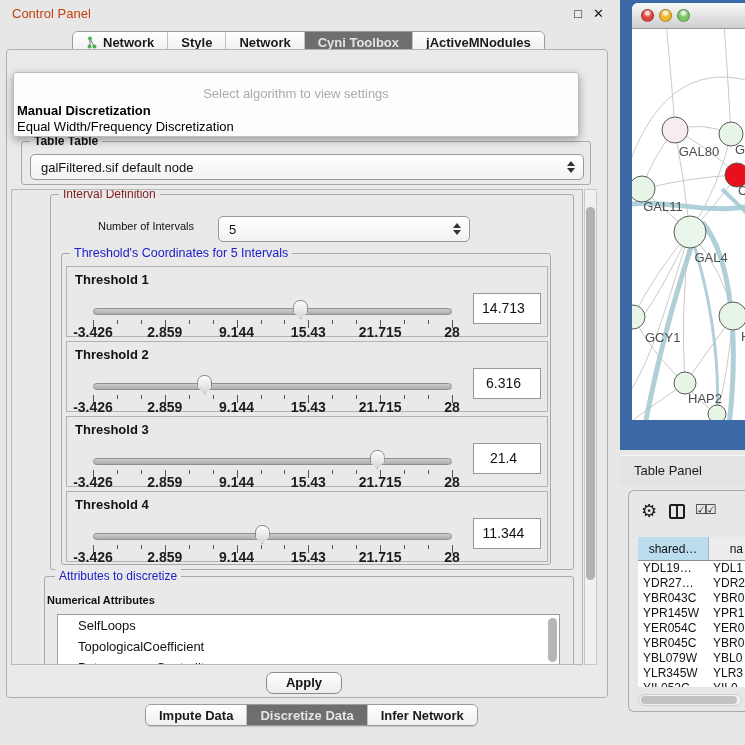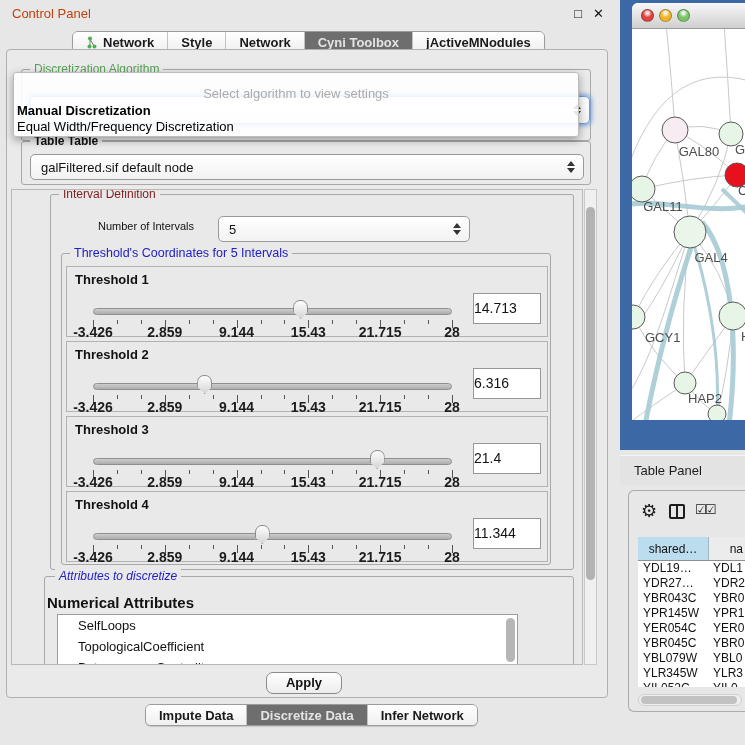--- a/index.html
+++ b/index.html
@@ -61,26 +61,26 @@
   .thr-title { position:absolute; left:8px; top:5px; font-size:13px; font-weight:bold; }
   .thr-track { position:absolute; left:26px; top:41px; width:359px; height:7px; border:1px solid #909090; border-radius:4px;
                background:linear-gradient(#cdcdcd,#adadad); }
   .thr-thumb { position:absolute; top:33px; width:15px; height:19px; background:linear-gradient(#fdfdfd,#d6d6d6);
                border:1px solid #8a8a8a; border-radius:7px 7px 3px 3px;
                clip-path:polygon(0 0,100% 0,100% 62%,50% 100%,0 62%); cursor:grab; }
   .tick { position:absolute; top:53px; width:1px; background:#555; }
   .tick.major { height:8px; } .tick.minor { height:4px; }
   .tick-lbl { position:absolute; top:57px; transform:translateX(-50%); font-size:14px; font-weight:bold; color:#1c1c1c; white-space:nowrap; }
   .thr-value { position:absolute; right:6px; top:26px; width:68px; height:31px; background:#fff; border:1px solid #979797;
-               font-size:14px; line-height:29px; text-align:left; padding-right:7px; }
+               font-size:14px; line-height:29px; text-align:center; padding-right:7px; }
 
   .attr-group { position:absolute; left:32px; top:386px; width:530px; height:120px; border:1px solid #a8a8a8; border-radius:3px; }
-  .attr-group .group-label { background:#e9e9e9; left:10px;font-style:italic; }
-  .num-attr { position:absolute; left:35px; top:404px; font-size:15px; font-weight:bold; }
-  .attr-list { position:absolute; left:45px; top:424px; width:461px; height:60px; background:#fff; border:1px solid #9c9c9c; overflow:hidden; }
+  .attr-group .group-label { background:#e9e9e9; left:10px; }
+  .num-attr { position:absolute; left:35px; top:404px; font-size:11px; font-weight:bold; }
+  .attr-list { position:absolute; left:45px; top:424px; width:503px; height:60px; background:#fff; border:1px solid #9c9c9c; overflow:hidden; }
   .attr-item { font-size:13px; padding-left:20px; height:21px; line-height:21px; color:#111; cursor:default; }
   .list-scroll { position:absolute; right:2px; top:3px; width:9px; height:44px; background:#b6b6b6; border-radius:5px; }
 
   .apply-btn { position:absolute; left:259px; top:622px; width:76px; height:22px; border:1px solid #8a8a8a; border-radius:7px;
                background:linear-gradient(#ffffff,#ececec); font-size:13px; font-weight:600; text-align:center; line-height:20px; cursor:pointer; }
 
   
   .net-frame { position:absolute; left:620px; top:0; width:125px; height:450px; background:#3c69a6; }
   .net-window { position:absolute; left:12px; top:3px; width:113px; height:417px; border-radius:6px 0 0 0; overflow:hidden; background:#fff; }
   .net-titlebar { height:26px; background:linear-gradient(#f8f8f8,#cfcfcf); border-bottom:1px solid #9a9a9a;
@@ -144,29 +144,20 @@
       <div class="seg-tab sel">
         <span>Cyni Toolbox</span>
       </div>
       <div class="seg-tab">
         <span>jActiveMNodules</span>
       </div>
     </div>
 
   <div class="cp-body">
 
-    <div class="group" style="left:14px; top:19px; width:570px; height:72px;">
-      <span class="group-label lbl-faded">Discretization Algorithm</span>
-      <div class="combo focused" style="left:8px; top:26px; width:560px; height:28px;">
-        <span class="spin">
-            <i class="up"></i>
-            <i class="dn"></i>
-          </span>
-      </div>
-    </div>
 
     <div class="popup">
       <div class="popup-ph">Select algorithm to view settings</div>
       <div id="popup-items">
           <div class="popup-item first">Manual Discretization</div>
           <div class="popup-item">Equal Width/Frequency Discretization</div>
         </div>
     </div>
 
     <div class="group" style="left:14px; top:91px; width:570px; height:44px;">

